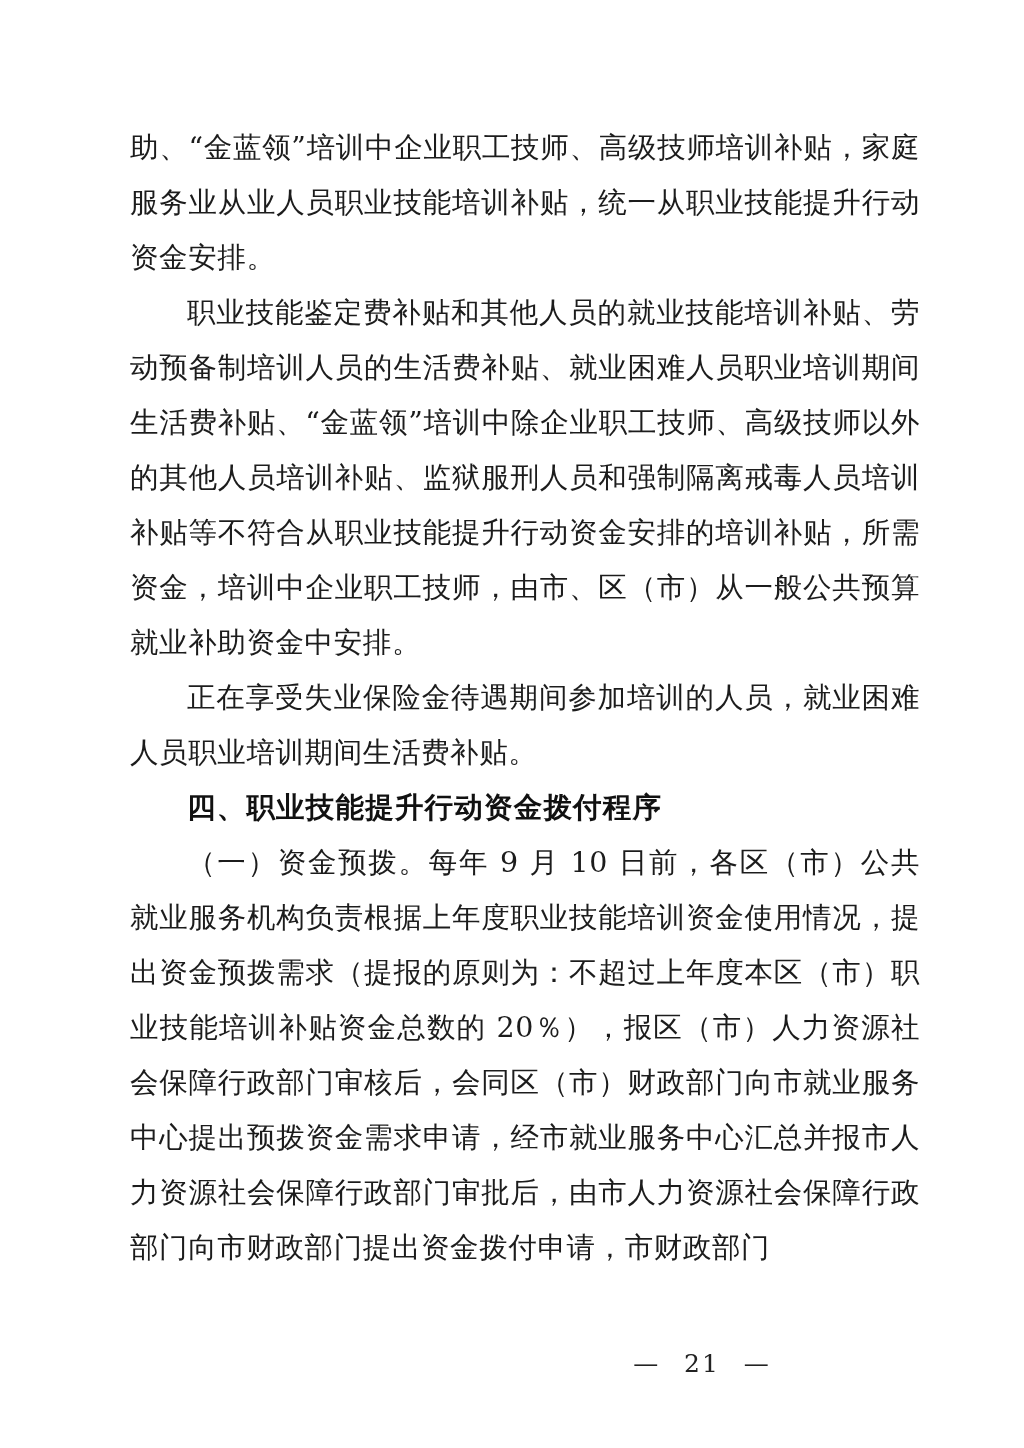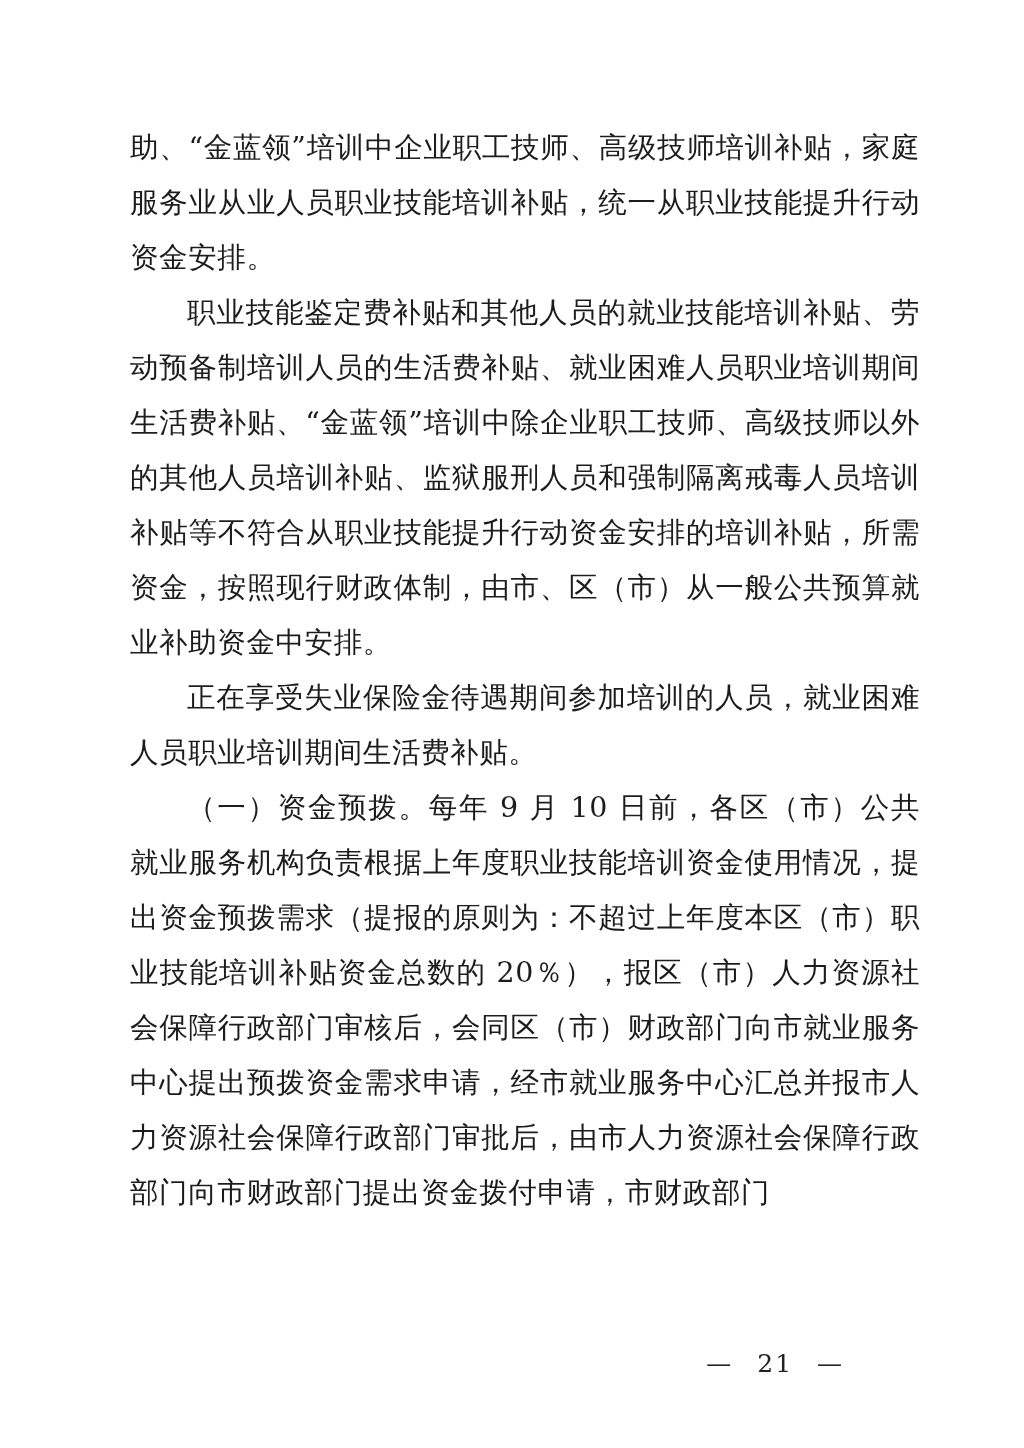--- a/index.html
+++ b/index.html
@@ -49,21 +49,21 @@
     text-indent: 57px;
     letter-spacing: 1.2px;
     color: #111;
     font-family: "DejaVu Sans", "Liberation Sans", sans-serif;
   }
   .footer {
     position: absolute;
     left: 0;
     right: 0;
     bottom: 78px;
-    text-align: right;
+    text-align: center;
     font-size: 25px;
     letter-spacing: 2px;
     color: #222;
     font-family: "DejaVu Serif", "Liberation Serif", serif;
   }
   .footer .pagenum {
     display: inline-block;
     padding: 0 14px;
   }
   .footer .dash {
@@ -76,24 +76,25 @@
   }
 </style>
 </head>
 <body>
 
 <div class="page">
   <div class="doc-body">
 
     <p class="para noindent">助、“金蓝领”培训中企业职工技师、高级技师培训补贴，家庭服务业从业人员职业技能培训补贴，统一从职业技能提升行动资金安排。</p>
 
-    <p class="para">职业技能鉴定费补贴和其他人员的就业技能培训补贴、劳动预备制培训人员的生活费补贴、就业困难人员职业培训期间生活费补贴、“金蓝领”培训中除企业职工技师、高级技师以外的其他人员培训补贴、监狱服刑人员和强制隔离戒毒人员培训补贴等不符合从职业技能提升行动资金安排的培训补贴，所需资金，按照现行财政体制，由市、区（市）从一般公共预算就业补助资金中安排。</p>
+    <p class="para">职业技能鉴定费补贴和其他人员的就业技能培训补贴、劳动预备制培训人员的生活费补贴、就业困难人员职业培训期间生活费补贴、“金蓝领”培训中除企业职工技师、高级技师以外的其他人员培训补贴、监狱服刑人员和强制隔离戒毒人员培训补贴等不符合从职业技能提升行动资金安排的培训补贴，所需资金，培训中企业职工技师，由市、区（市）从一般公共预算就业补助资金中安排。</p>
 
     <p class="para">正在享受失业保险金待遇期间参加培训的人员，就业困难人员职业培训期间生活费补贴。</p>
 
+    <h2 class="heading">四、职业技能提升行动资金拨付程序</h2>
 
     <p class="para">（一）资金预拨。每年 9 月 10 日前，各区（市）公共就业服务机构负责根据上年度职业技能培训资金使用情况，提出资金预拨需求（提报的原则为：不超过上年度本区（市）职业技能培训补贴资金总数的 20％），报区（市）人力资源社会保障行政部门审核后，会同区（市）财政部门向市就业服务中心提出预拨资金需求申请，经市就业服务中心汇总并报市人力资源社会保障行政部门审批后，由市人力资源社会保障行政部门向市财政部门提出资金拨付申请，市财政部门</p>
 
   </div>
 
   <div class="footer">
     <span class="footer-inner">
       <span class="dash">—</span>
       <span class="pagenum">21</span>
       <span class="dash">—</span>

